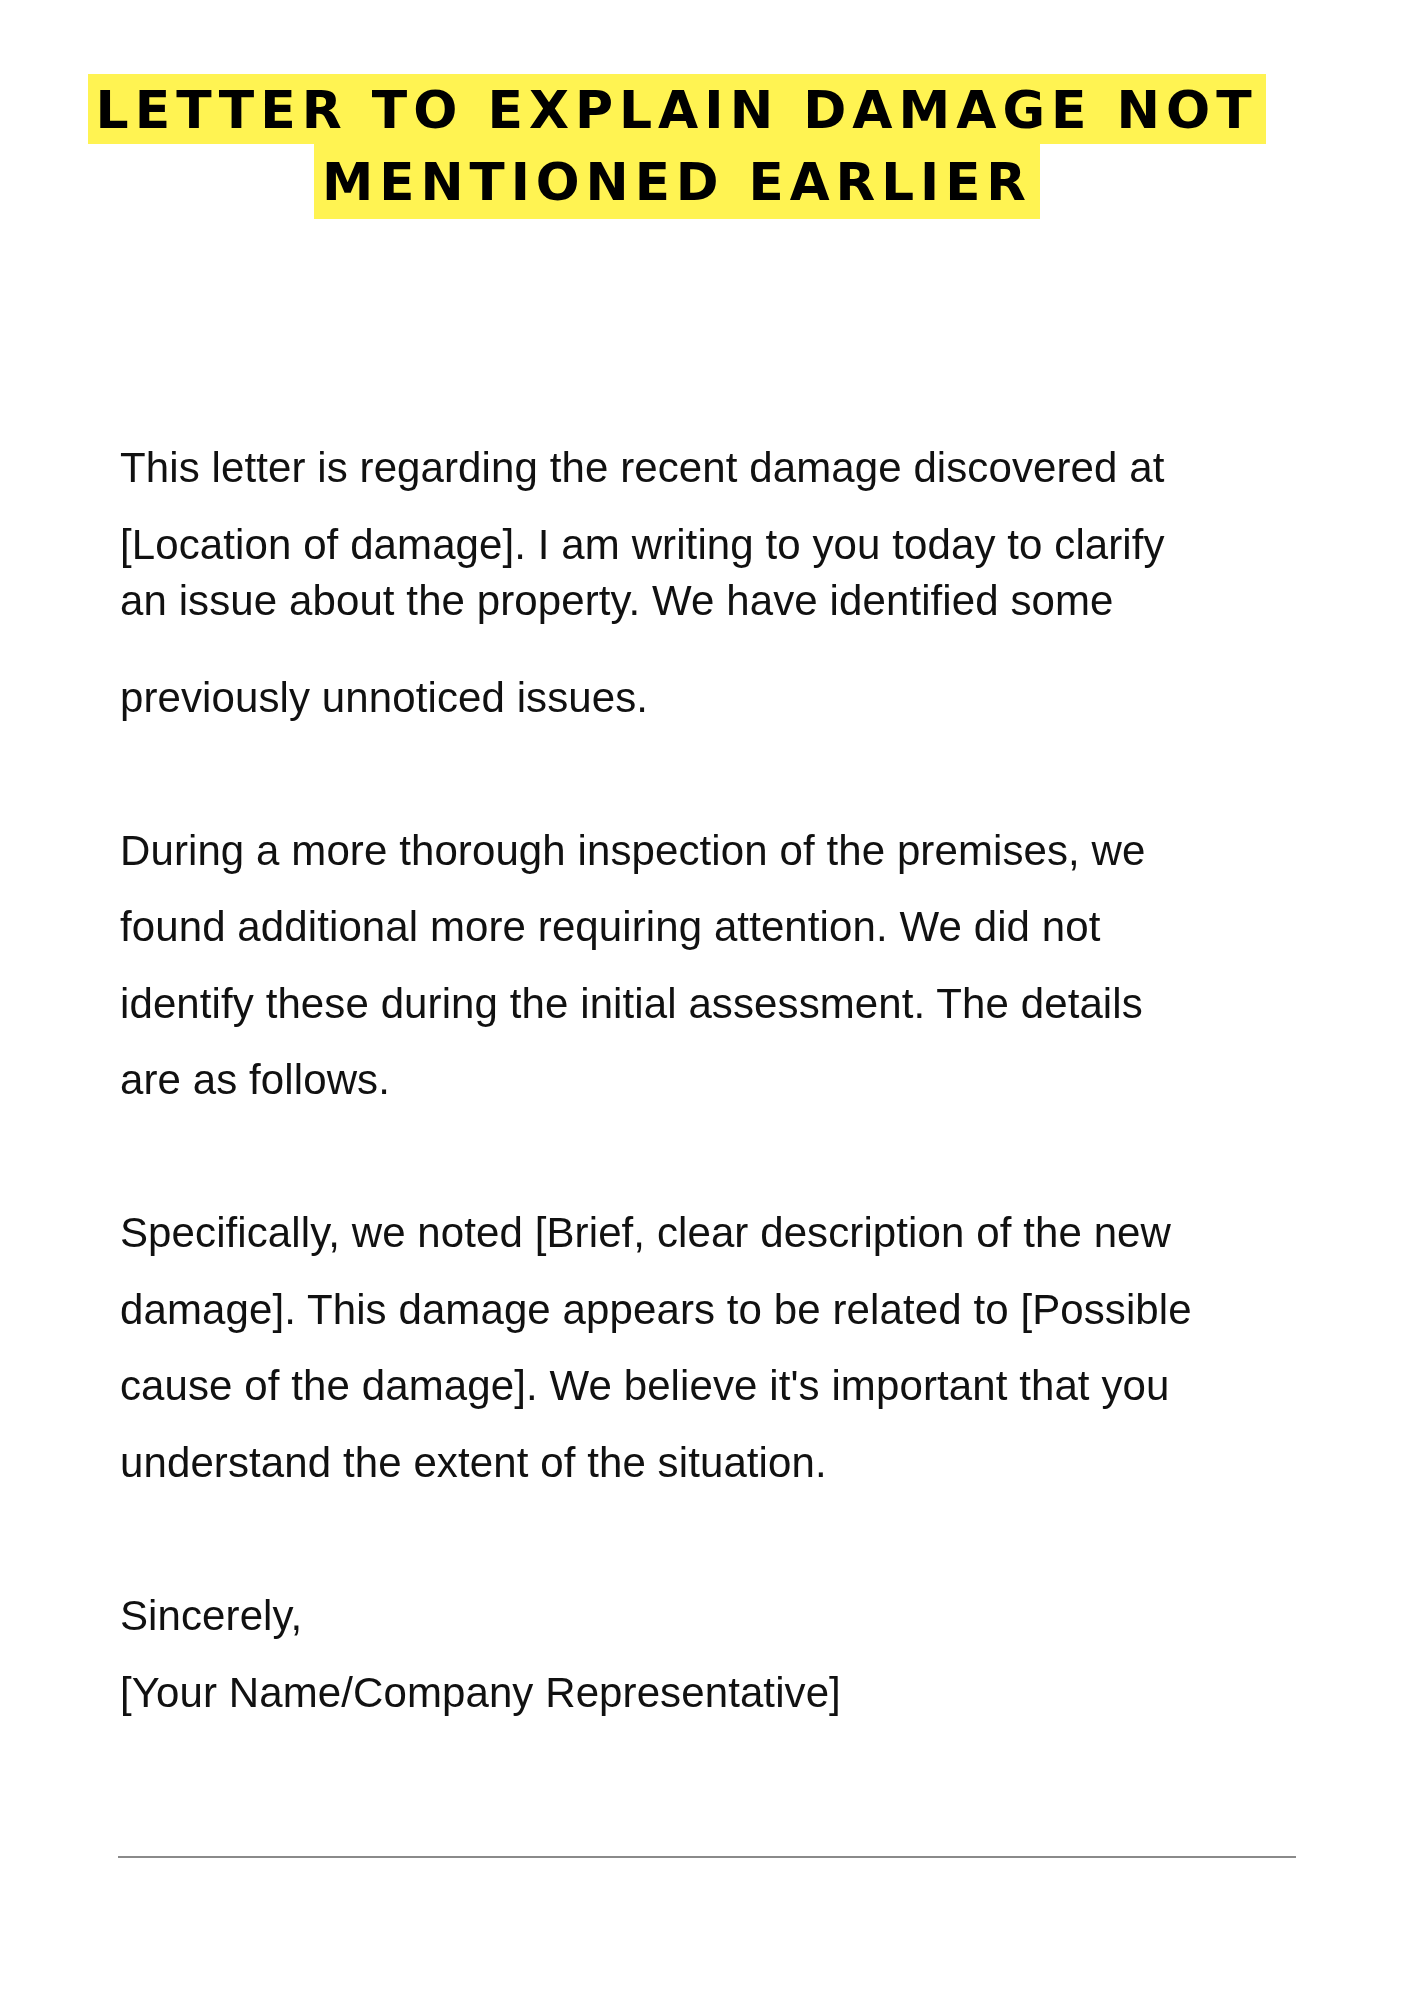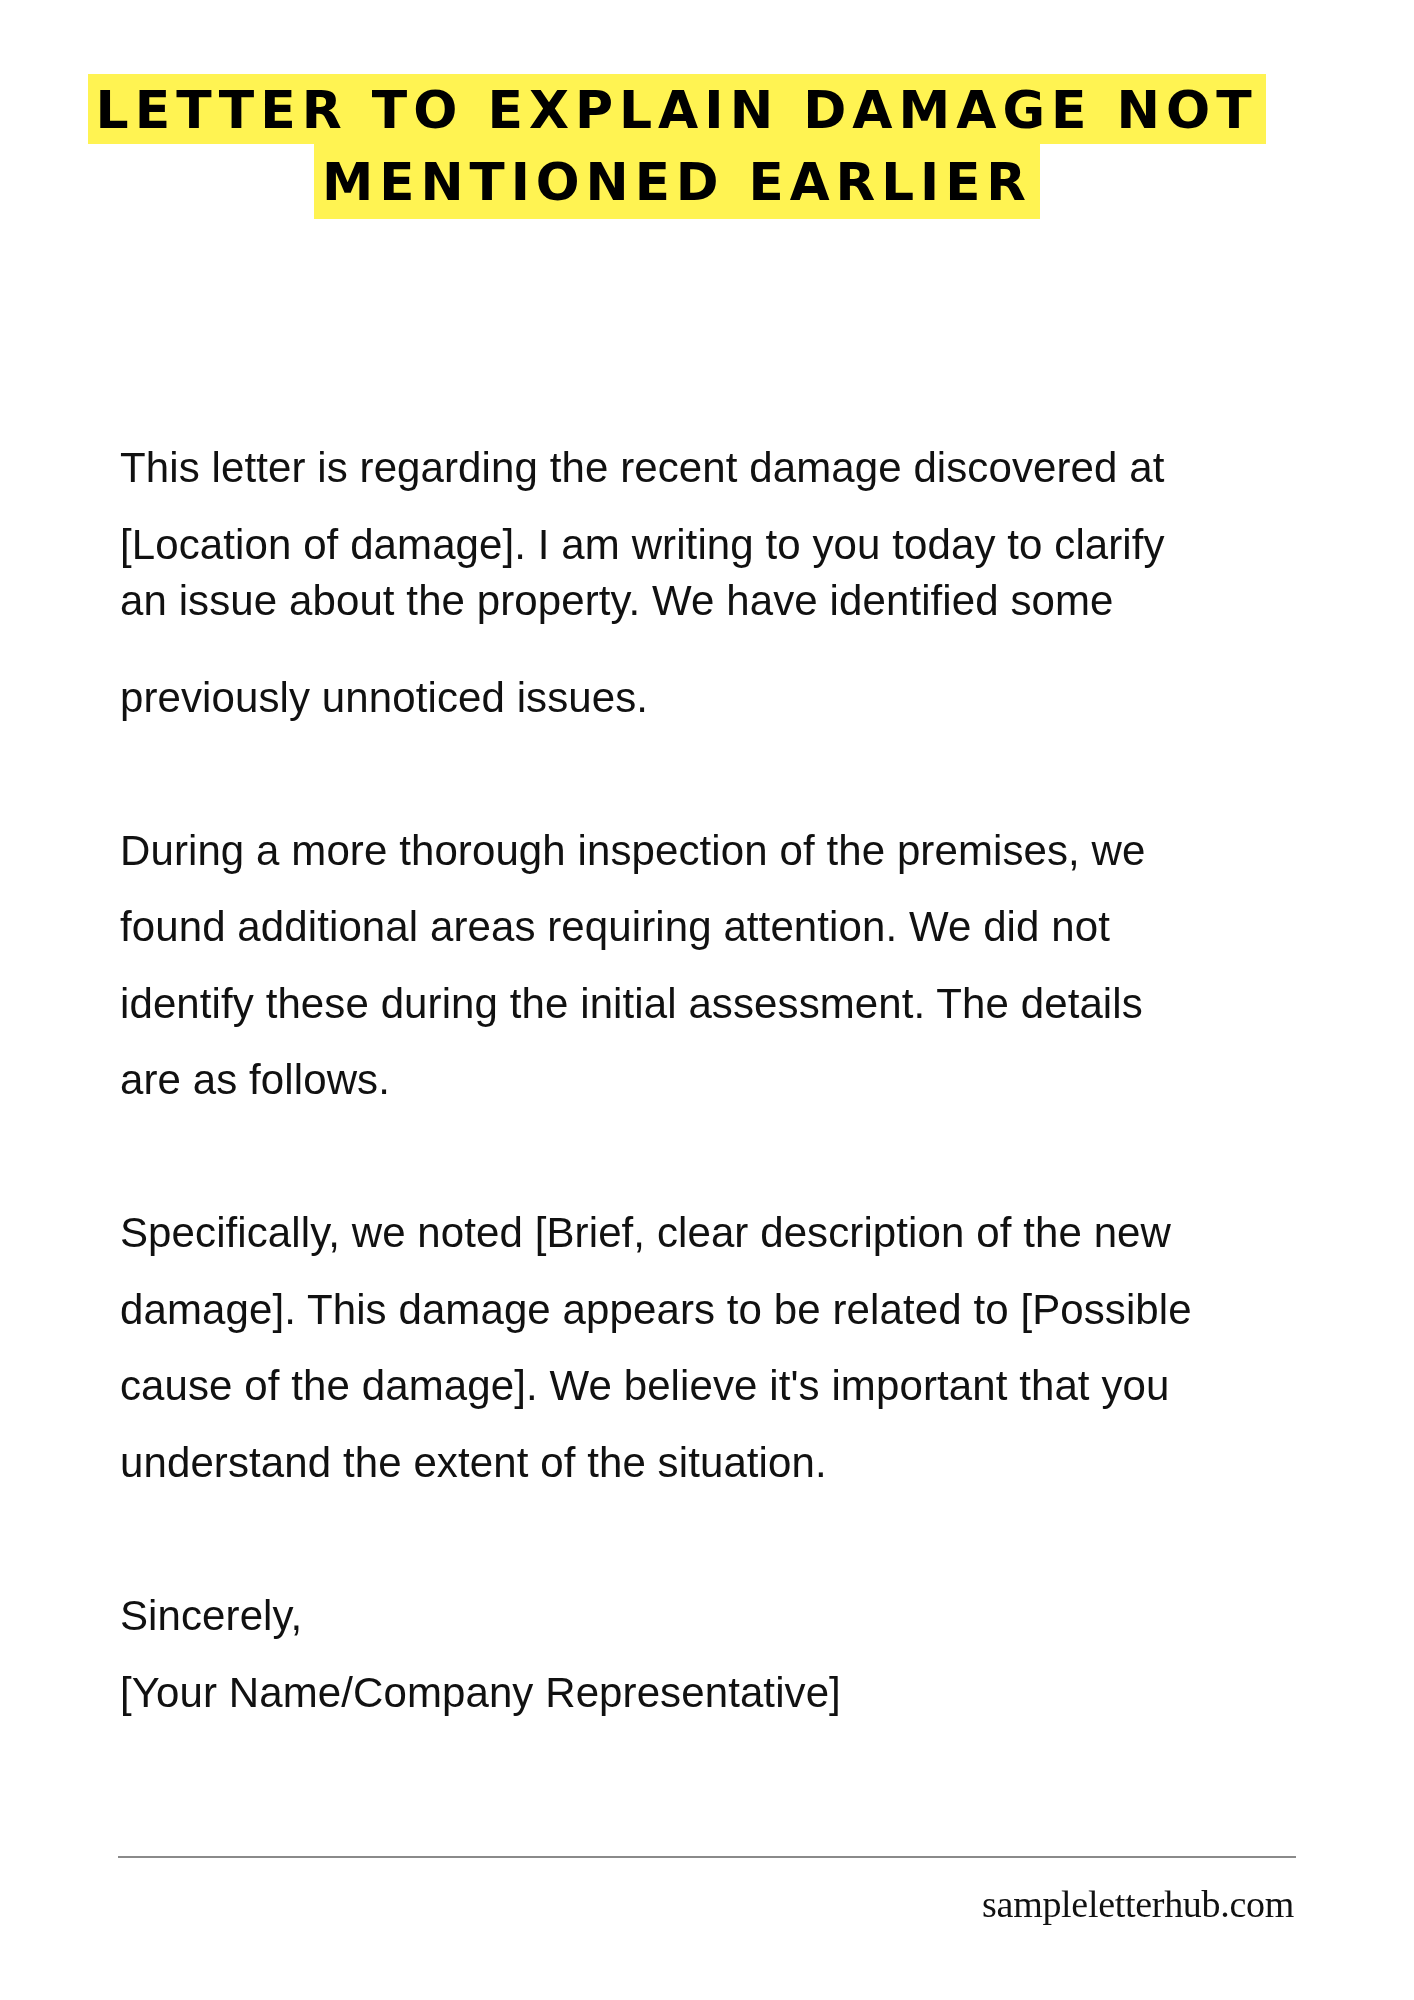--- a/index.html
+++ b/index.html
@@ -64,30 +64,29 @@
 
   <div>
     <div class="body-text" style="top:443px">This letter is regarding the recent damage discovered at</div>
     <div class="body-text" style="top:519.5px">[Location of damage]. I am writing to you today to clarify</div>
     <div class="body-text" style="top:576px">an issue about the property. We have identified some</div>
     <div class="body-text" style="top:672.5px">previously unnoticed issues.</div>
   </div>
 
   <div>
     <div class="body-text" style="top:825.5px">During a more thorough inspection of the premises, we</div>
-    <div class="body-text" style="top:902px">found additional areas requiring attention. We did not</div>
+    <div class="body-text" style="top:902px">found additional more requiring attention. We did not</div>
     <div class="body-text" style="top:978.5px">identify these during the initial assessment. The details</div>
     <div class="body-text" style="top:1055px">are as follows.</div>
   </div>
 
   <div>
     <div class="body-text" style="top:1208px">Specifically, we noted [Brief, clear description of the new</div>
     <div class="body-text" style="top:1284.5px">damage]. This damage appears to be related to [Possible</div>
     <div class="body-text" style="top:1361px">cause of the damage]. We believe it's important that you</div>
     <div class="body-text" style="top:1437.5px">understand the extent of the situation.</div>
   </div>
 
   <div class="body-text" style="top:1591px">Sincerely,</div>
   <div class="body-text" style="top:1667.5px">[Your Name/Company Representative]</div>
 
   <div class="rule"></div>
-  <div class="footer-domain">sampleletterhub.com</div>
 </div>
 
 </body></html>

